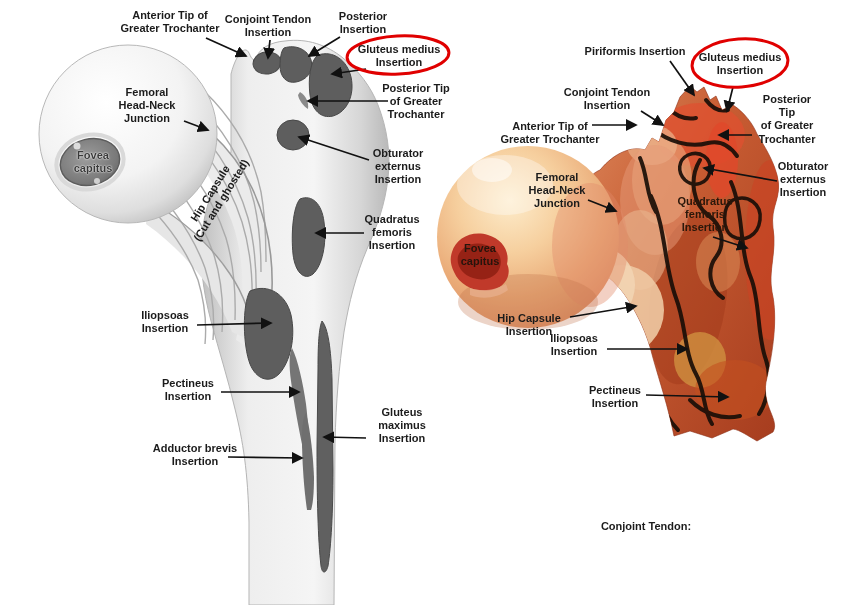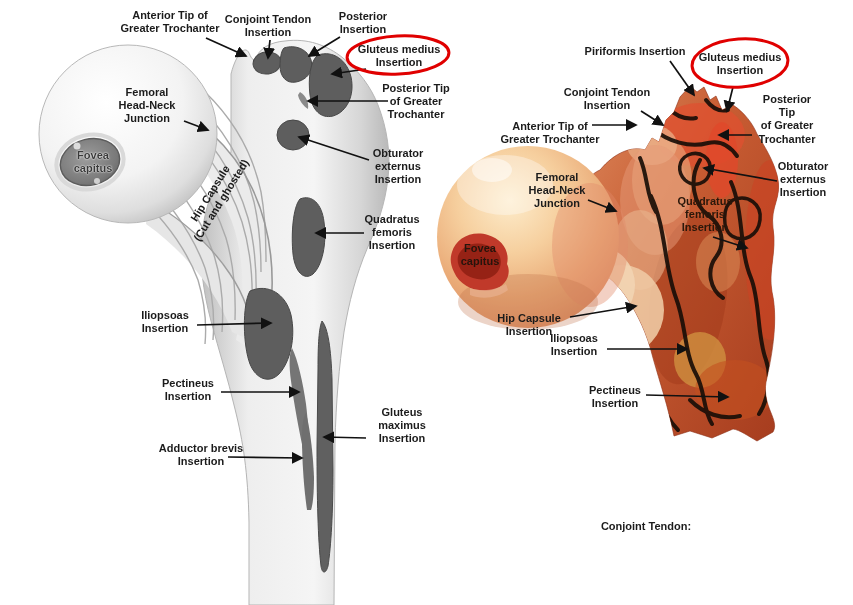--- a/index.html
+++ b/index.html
@@ -204,21 +204,21 @@
   <div class="lbl" style="left:398px; top:167px;">Obturator
 externus
 Insertion</div>
   <div class="lbl" style="left:392px; top:233px;">Quadratus
 femoris
 Insertion</div>
   <div class="lbl" style="left:165px; top:322px;">Iliopsoas
 Insertion</div>
   <div class="lbl" style="left:188px; top:390px;">Pectineus
 Insertion</div>
-  <div class="lbl" style="left:201px; top:455px;">Adductor brevis
+  <div class="lbl" style="left:195px; top:455px;">Adductor brevis
 Insertion</div>
   <div class="lbl" style="left:402px; top:426px;">Gluteus
 maximus
 Insertion</div>
 
   <div class="lbl" style="left:635px; top:52px;">Piriformis Insertion</div>
   <div class="lbl" style="left:740px; top:64px;">Gluteus medius
 Insertion</div>
   <div class="lbl" style="left:607px; top:99px;">Conjoint Tendon
 Insertion</div>

